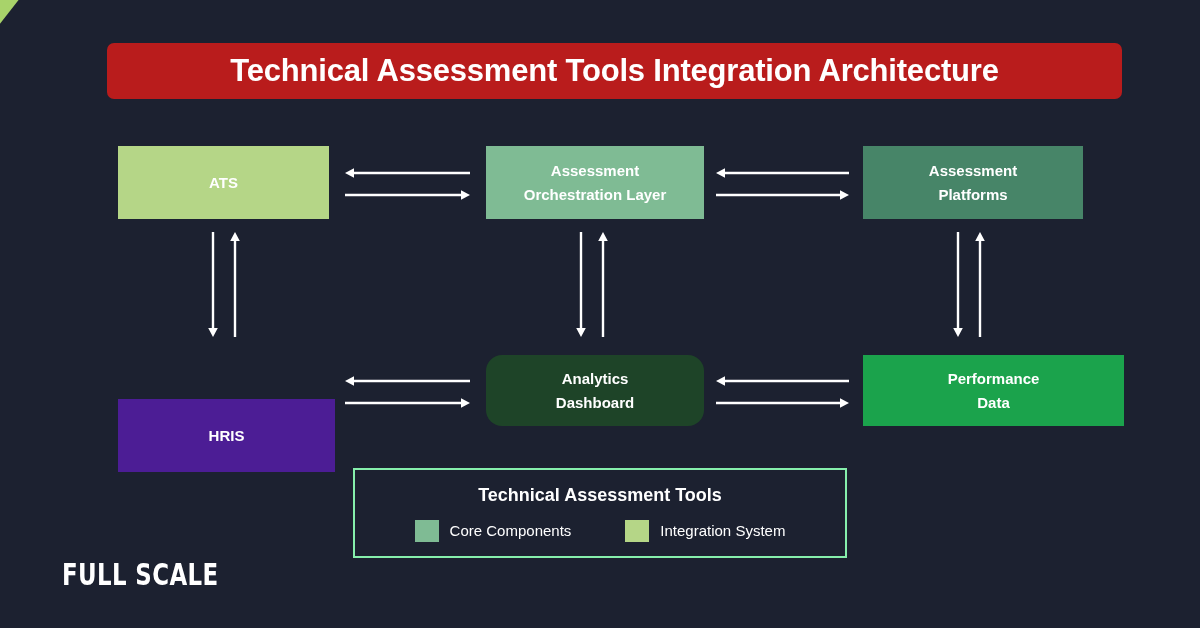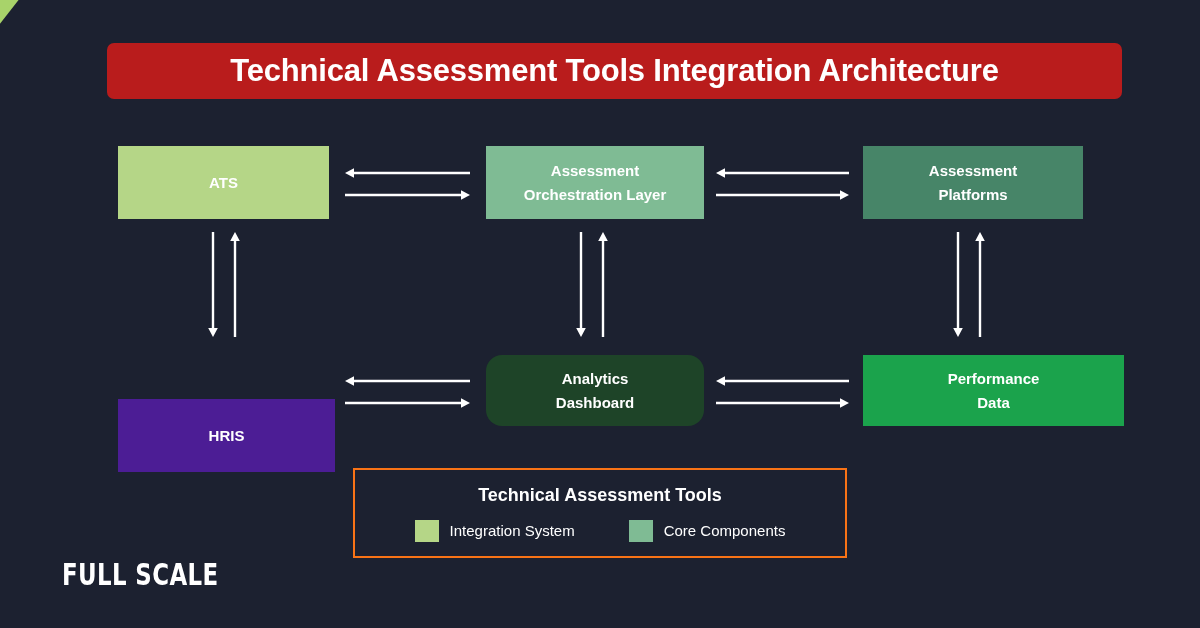--- a/index.html
+++ b/index.html
@@ -79,21 +79,21 @@
   }
   .arrow-h svg, .arrow-v svg { display: block; overflow: visible; }
 
   
   .legend {
     position: absolute;
     left: 353px;
     top: 468px;
     width: 494px;
     height: 90px;
-    border: 2px solid #f97316;
+    border: 2px solid #86efac;
     background: #1c2130;
     display: flex;
     flex-direction: column;
     align-items: center;
     justify-content: center;
   }
   .legend-title {
     color: #ffffff;
     font-size: 18px;
     font-weight: bold;
@@ -251,23 +251,23 @@
         <line x1="7" y1="9" x2="7" y2="105" stroke="#ffffff" stroke-width="2.4"></line>
         <polygon points="7,0 2.2,9 11.8,9" fill="#ffffff"></polygon>
       </svg>
     </div>
   </div>
 
 <div class="legend">
   <div class="legend-title">Technical Assessment Tools</div>
   <div class="legend-items">
     <div class="legend-item">
+      <span class="legend-swatch" id="sw1" style="background: rgb(127, 187, 148);"></span>
+      <span class="legend-label">Core Components</span>
+    </div>
+    <div class="legend-item">
       <span class="legend-swatch" id="sw0" style="background: rgb(181, 214, 135);"></span>
       <span class="legend-label">Integration System</span>
     </div>
-    <div class="legend-item">
-      <span class="legend-swatch" id="sw1" style="background: rgb(127, 187, 148);"></span>
-      <span class="legend-label">Core Components</span>
-    </div>
   </div>
 </div>
 
 <div class="brand">FULL SCALE</div>
 
 </body></html>

